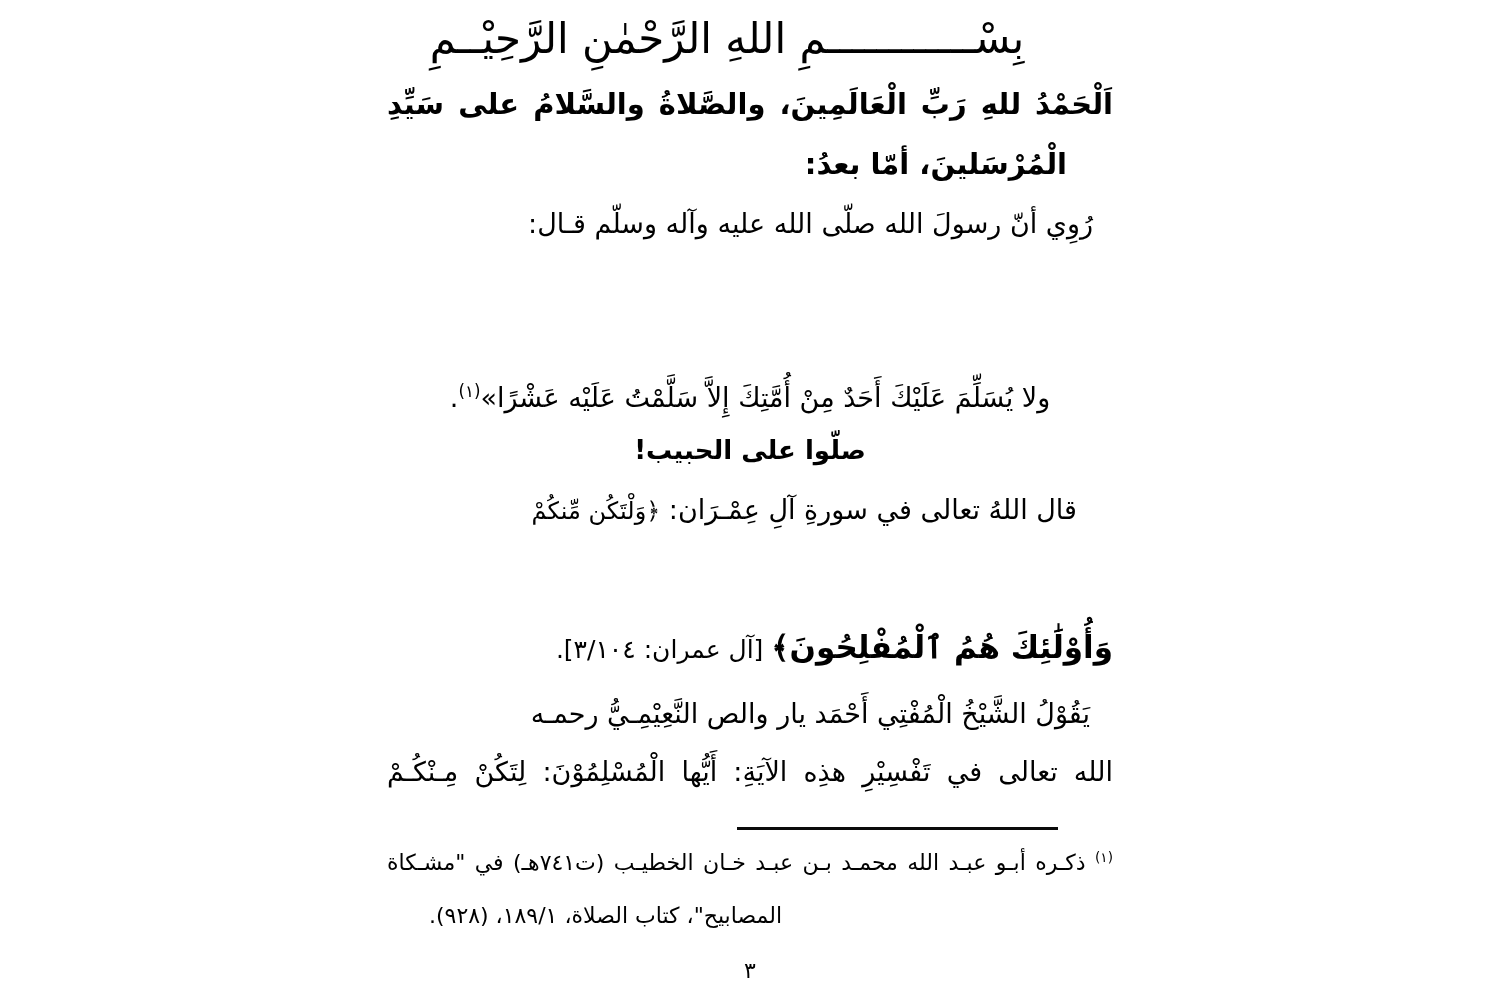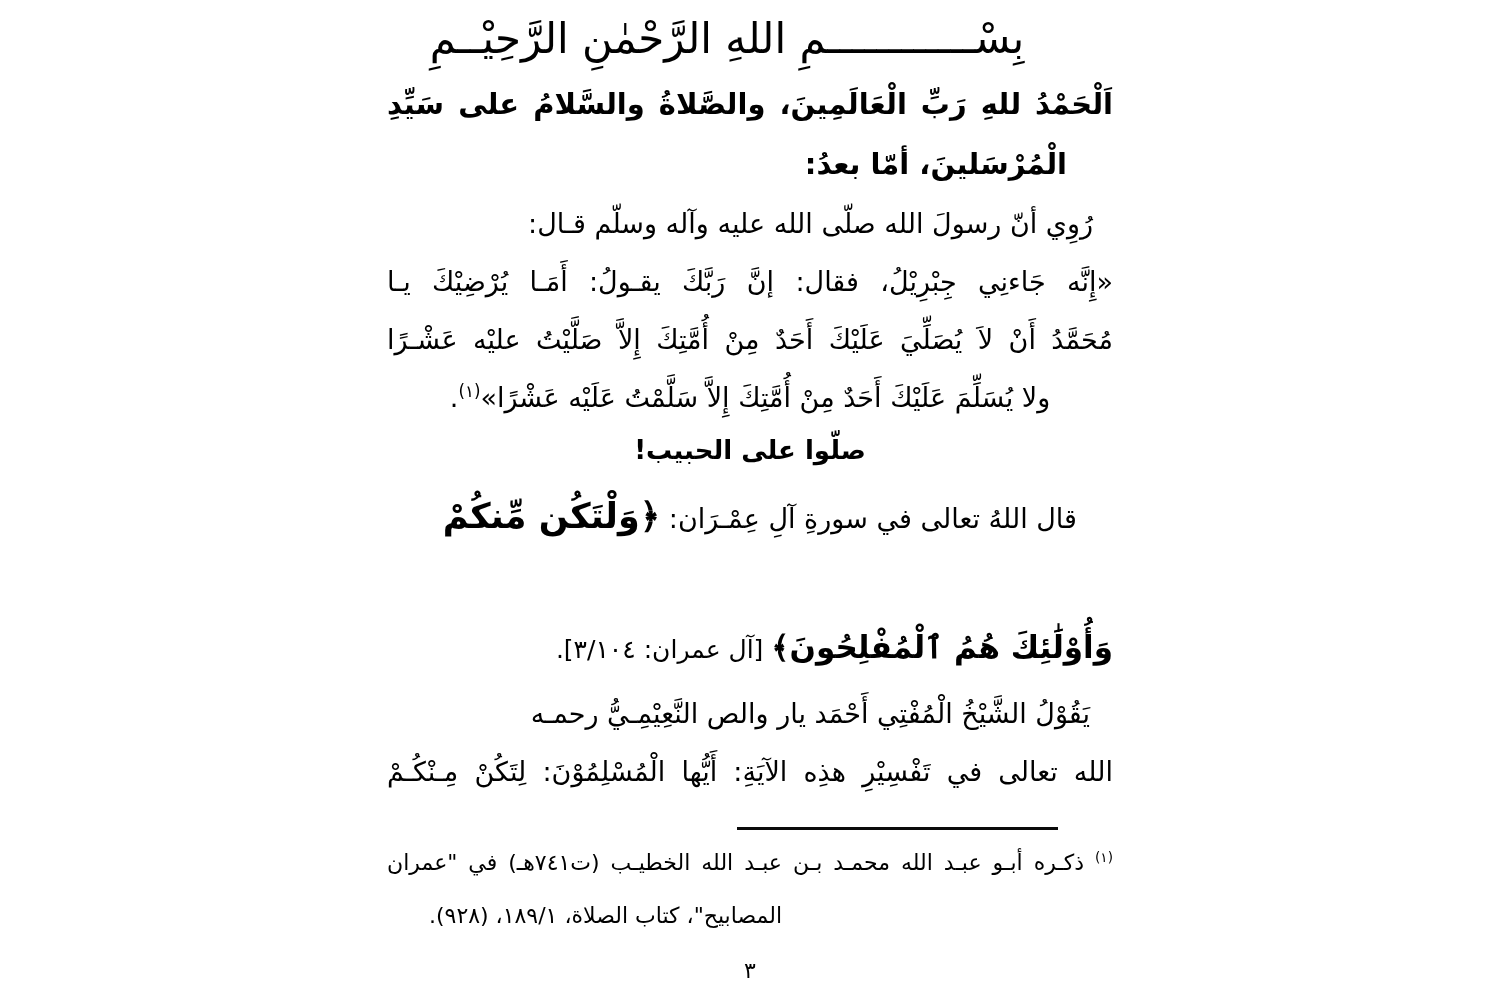--- a/index.html
+++ b/index.html
@@ -34,21 +34,21 @@
   .hadith-l1{top:258px;}
   .hadith-l2{top:316px;}
   .hadith-l3{top:374px;}
   .salawat{
     top:430px;left:387px;width:726px;
     display:flex;justify-content:center;gap:46px;
     font-size:26px;font-weight:bold;line-height:1.6;
   }
   .qala{top:486px;right:423px;}
   .quran{font-weight:bold;font-size:31px;line-height:1.8;}
-  .quran-inline{font-weight:bold;font-size:35px;}
+  .quran-inline{font-weight:normal;font-size:24px;}
   .quran-l1{top:543px;}
   .quran-l2{top:620px;right:387px;}
   .ref{font-weight:normal;font-size:25px;margin-top:16px;}
   .comm-l1{top:690px;right:410px;}
   .comm-l2{top:748px;}
   .fn-sep{
     position:absolute;top:827px;left:737px;
     width:321px;height:3px;background:#0a0a0a;
   }
   .footnote{font-size:22px;line-height:1.8;}
@@ -64,35 +64,33 @@
 <body>
 
 <div class="page">
 
   <div class="line basmala">بِسْــــــــــــمِ اللهِ الرَّحْمٰنِ الرَّحِيْــمِ</div>
 
   <div class="line heading just h1">اَلْحَمْدُ للهِ رَبِّ الْعَالَمِينَ، والصَّلاةُ والسَّلامُ على سَيِّدِ</div>
   <div class="line heading nowrap h2">الْمُرْسَلينَ، أمّا بعدُ:</div>
 
   <div class="line body-text nowrap hadith-intro">رُوِي أنّ رسولَ الله صلّى الله عليه وآله وسلّم قـال:</div>
-  <div class="line body-text just hadith-l1">«إِنَّه جَاءنِي جِبْرِيْلُ، فقال: إنَّ رَبَّكَ يقـولُ: أَمَـا يُرْضِيْكَ يـا</div>
-  <div class="line body-text just hadith-l2">مُحَمَّدُ أَنْ لاَ يُصَلِّيَ عَلَيْكَ أَحَدٌ مِنْ أُمَّتِكَ إِلاَّ صَلَّيْتُ عليْه عَشْـرًا</div>
   <div class="line body-text center-col hadith-l3"><span>ولا يُسَلِّمَ عَلَيْكَ أَحَدٌ مِنْ أُمَّتِكَ إِلاَّ سَلَّمْتُ عَلَيْه عَشْرًا»</span><sup class="fnref">(١)</sup><span>.</span></div>
 
   <div class="line salawat">
     <span>صلّوا على الحبيب!</span>
   </div>
 
   <div class="line body-text nowrap qala"><span>قال اللهُ تعالى في سورةِ آلِ عِمْـرَان: </span><span class="quran-inline">﴿وَلْتَكُن مِّنكُمْ</span></div>
 
   <div class="line quran nowrap quran-l2"><span>وَأُوْلَٰئِكَ هُمُ ٱلْمُفْلِحُونَ﴾</span><span class="ref"> [آل عمران: ٣/١٠٤].</span></div>
 
   <div class="line body-text nowrap comm-l1">يَقُوْلُ الشَّيْخُ الْمُفْتِي أَحْمَد يار والص النَّعِيْمِـيُّ رحمـه</div>
   <div class="line body-text just comm-l2">الله تعالى في تَفْسِيْرِ هذِه الآيَةِ: أَيُّها الْمُسْلِمُوْنَ: لِتَكُنْ مِـنْكُـمْ</div>
 
   <div class="fn-sep"></div>
 
-  <div class="line footnote just fn-l1"><sup class="fnref">(١)</sup> <span>ذكـره أبـو عبـد الله محمـد بـن عبـد الله الخطيـب (ت٧٤١هـ) في "عمران</span></div>
+  <div class="line footnote just fn-l1"><sup class="fnref">(١)</sup> <span>ذكـره أبـو عبـد الله محمـد بـن عبـد خـان الخطيـب (ت٧٤١هـ) في "مشـكاة</span></div>
   <div class="line footnote nowrap fn-l2">المصابيح"، كتاب الصلاة، ١٨٩/١، (٩٢٨).</div>
 
   <div class="line pagenum">٣</div>
 
 </div>
 
 </body></html>

